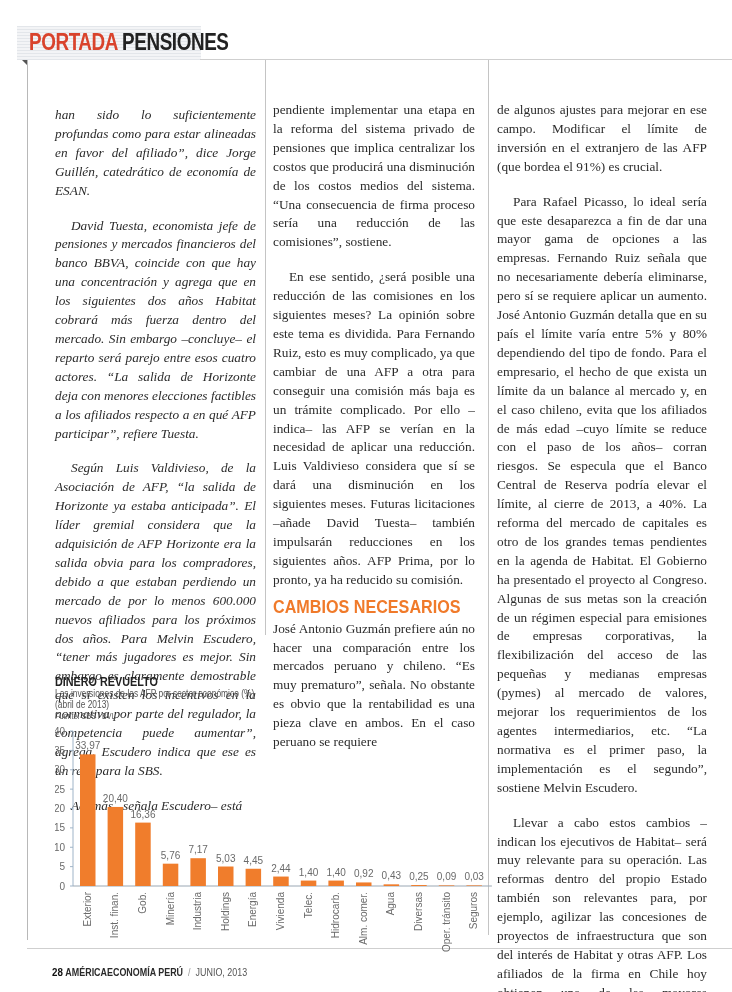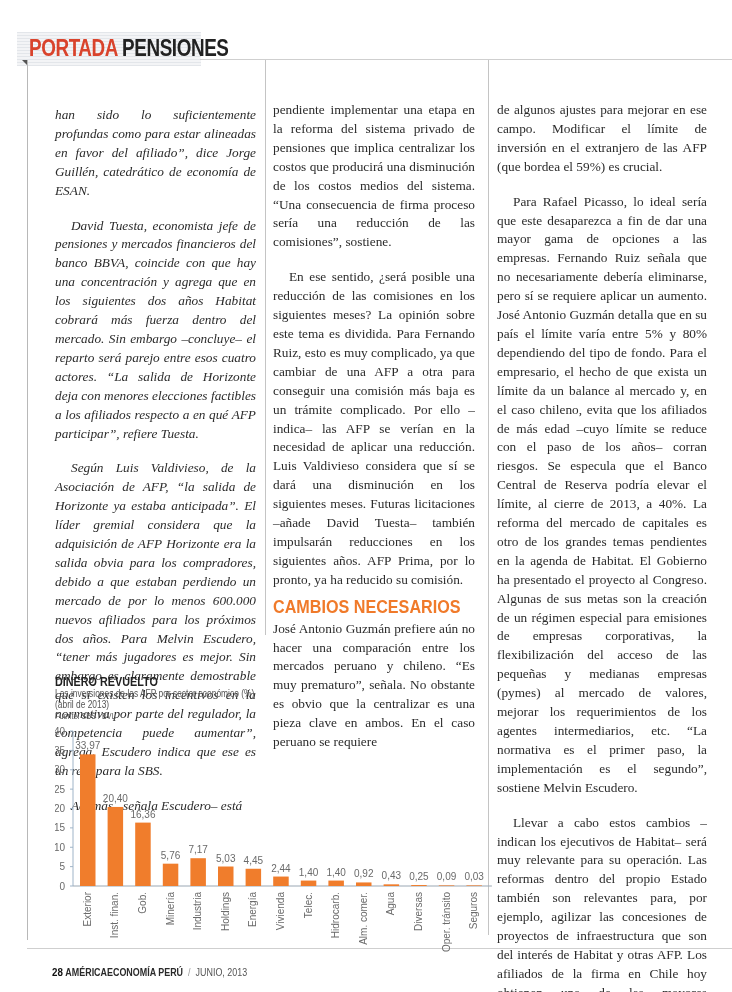--- a/index.html
+++ b/index.html
@@ -1,18 +1,18 @@
 <!DOCTYPE html>
 <html><head>
   <meta charset="utf-8">
   <style>
     html, body { margin: 0; padding: 0; background: #ffffff; }
     body { width: 732px; height: 992px; position: relative; overflow: hidden; font-family: "Liberation Serif", serif; color: #2b2b2b; }
 
-    .section-banner { position: absolute; left: 17px; top: 32px; width: 184px; height: 34px;
+    .section-banner { position: absolute; left: 17px; top: 26px; width: 184px; height: 34px;
       background: repeating-linear-gradient(180deg, #e3e6ea 0px, #e3e6ea 1px, #f3f4f6 1px, #f3f4f6 3px); }
     .section-banner .label { position: absolute; left: 12px; top: 3px; font-family: "Liberation Sans", sans-serif; font-weight: bold; font-size: 23px; letter-spacing: -0.5px; transform: scaleX(0.82); transform-origin: left center; white-space: nowrap; }
     .section-banner .portada { color: #d9432c; }
     .section-banner .pensiones { color: #222222; }
     .banner-fold { position: absolute; left: 22px; top: 60px; width: 0; height: 0; border-left: 6px solid transparent; border-top: 6px solid #555; }
 
     .top-rule { position: absolute; left: 200px; top: 59px; width: 532px; height: 1px; background: #cfcfcf; }
     .frame-left { position: absolute; left: 27px; top: 60px; width: 1px; height: 880px; background: #b8b8b8; }
     .frame-bottom { position: absolute; left: 27px; top: 948px; width: 705px; height: 1px; background: #cfcfcf; }
     .col-rule { position: absolute; width: 1px; background: #c4c4c4; }
@@ -63,25 +63,25 @@
   <p>han sido lo suficientemente profundas como para estar alineadas en favor del afiliado”, dice Jorge Guillén, catedrático de economía de ESAN.</p>
   <p class="indent">David Tuesta, economista jefe de pensiones y mercados financieros del banco BBVA, coincide con que hay una concentración y agrega que en los siguientes dos años Habitat cobrará más fuerza dentro del mercado. Sin embargo –concluye– el reparto será parejo entre esos cuatro actores. “La salida de Horizonte deja con menores elecciones factibles a los afiliados respecto a en qué AFP participar”, refiere Tuesta.</p>
   <p class="indent">Según Luis Valdivieso, de la Asociación de AFP, “la salida de Horizonte ya estaba anticipada”. El líder gremial considera que la adquisición de AFP Horizonte era la salida obvia para los compradores, debido a que estaban perdiendo un mercado de por lo menos 600.000 nuevos afiliados para los próximos dos años. Para Melvin Escudero, “tener más jugadores es mejor. Sin embargo es claramente demostrable que si existen los incentivos en la normativa por parte del regulador, la competencia puede aumentar”, agrega. Escudero indica que ese es un reto para la SBS.</p>
   <p class="indent" style="text-align:left">Además –señala Escudero– está</p>
 </div>
 
 <div class="column col2">
   <p>pendiente implementar una etapa en la reforma del sistema privado de pensiones que implica centralizar los costos que producirá una disminución de los costos medios del sistema. “Una consecuencia de firma proceso sería una reducción de las comisiones”, sostiene.</p>
   <p class="indent">En ese sentido, ¿será posible una reducción de las comisiones en los siguientes meses? La opinión sobre este tema es dividida. Para Fernando Ruiz, esto es muy complicado, ya que cambiar de una AFP a otra para conseguir una comisión más baja es un trámite complicado. Por ello –indica– las AFP se verían en la necesidad de aplicar una reducción. Luis Valdivieso considera que sí se dará una disminución en los siguientes meses. Futuras licitaciones –añade David Tuesta– también impulsarán reducciones en los siguientes años. AFP Prima, por lo pronto, ya ha reducido su comisión.</p>
   <div class="subhead">CAMBIOS NECESARIOS</div>
-  <p>José Antonio Guzmán prefiere aún no hacer una comparación entre los mercados peruano y chileno. “Es muy prematuro”, señala. No obstante es obvio que la centralizar es una pieza clave en ambos. En el caso peruano se requiere</p>
+  <p>José Antonio Guzmán prefiere aún no hacer una comparación entre los mercados peruano y chileno. “Es muy prematuro”, señala. No obstante es obvio que la rentabilidad es una pieza clave en ambos. En el caso peruano se requiere</p>
 </div>
 
 <div class="column col3">
-  <p>de algunos ajustes para mejorar en ese campo. Modificar el límite de inversión en el extranjero de las AFP (que bordea el 59%) es crucial.</p>
+  <p>de algunos ajustes para mejorar en ese campo. Modificar el límite de inversión en el extranjero de las AFP (que bordea el 91%) es crucial.</p>
   <p class="indent">Para Rafael Picasso, lo ideal sería que este desaparezca a fin de dar una mayor gama de opciones a las empresas. Fernando Ruiz señala que no necesariamente debería eliminarse, pero sí se requiere aplicar un aumento. José Antonio Guzmán detalla que en su país el límite varía entre 5% y 80% dependiendo del tipo de fondo. Para el empresario, el hecho de que exista un límite da un balance al mercado y, en el caso chileno, evita que los afiliados de más edad –cuyo límite se reduce con el paso de los años– corran riesgos. Se especula que el Banco Central de Reserva podría elevar el límite, al cierre de 2013, a 40%. La reforma del mercado de capitales es otro de los grandes temas pendientes en la agenda de Habitat. El Gobierno ha presentado el proyecto al Congreso. Algunas de sus metas son la creación de un régimen especial para emisiones de empresas corporativas, la flexibilización del acceso de las pequeñas y medianas empresas (pymes) al mercado de valores, mejorar los requerimientos de los agentes intermediarios, etc. “La normativa es el primer paso, la implementación es el segundo”, sostiene Melvin Escudero.</p>
   <p class="indent"><span>Llevar a cabo estos cambios –indican los ejecutivos de Habitat– será muy relevante para su operación. Las reformas dentro del propio Estado también son relevantes para, por ejemplo, agilizar las concesiones de proyectos de infraestructura que son del interés de Habitat y otras AFP.  Los afiliados de la firma en Chile hoy obtienen una de las mayores rentabilidades de ese mercado. ¿Será posible replicar ese éxito en el Perú? La aplicación de las reformas pendientes y una estrategia de acercamiento al afiliado peruano serán claves para alcanzar ese escenario.</span></p>
 </div>
 
 <div class="chart-block">
   <div class="chart-title">DINERO REVUELTO</div>
   <div class="chart-subtitle">
     <span>Las inversiones de las AFP por sector económico (%)</span>
     <span>(abril de 2013)</span>
   </div>

